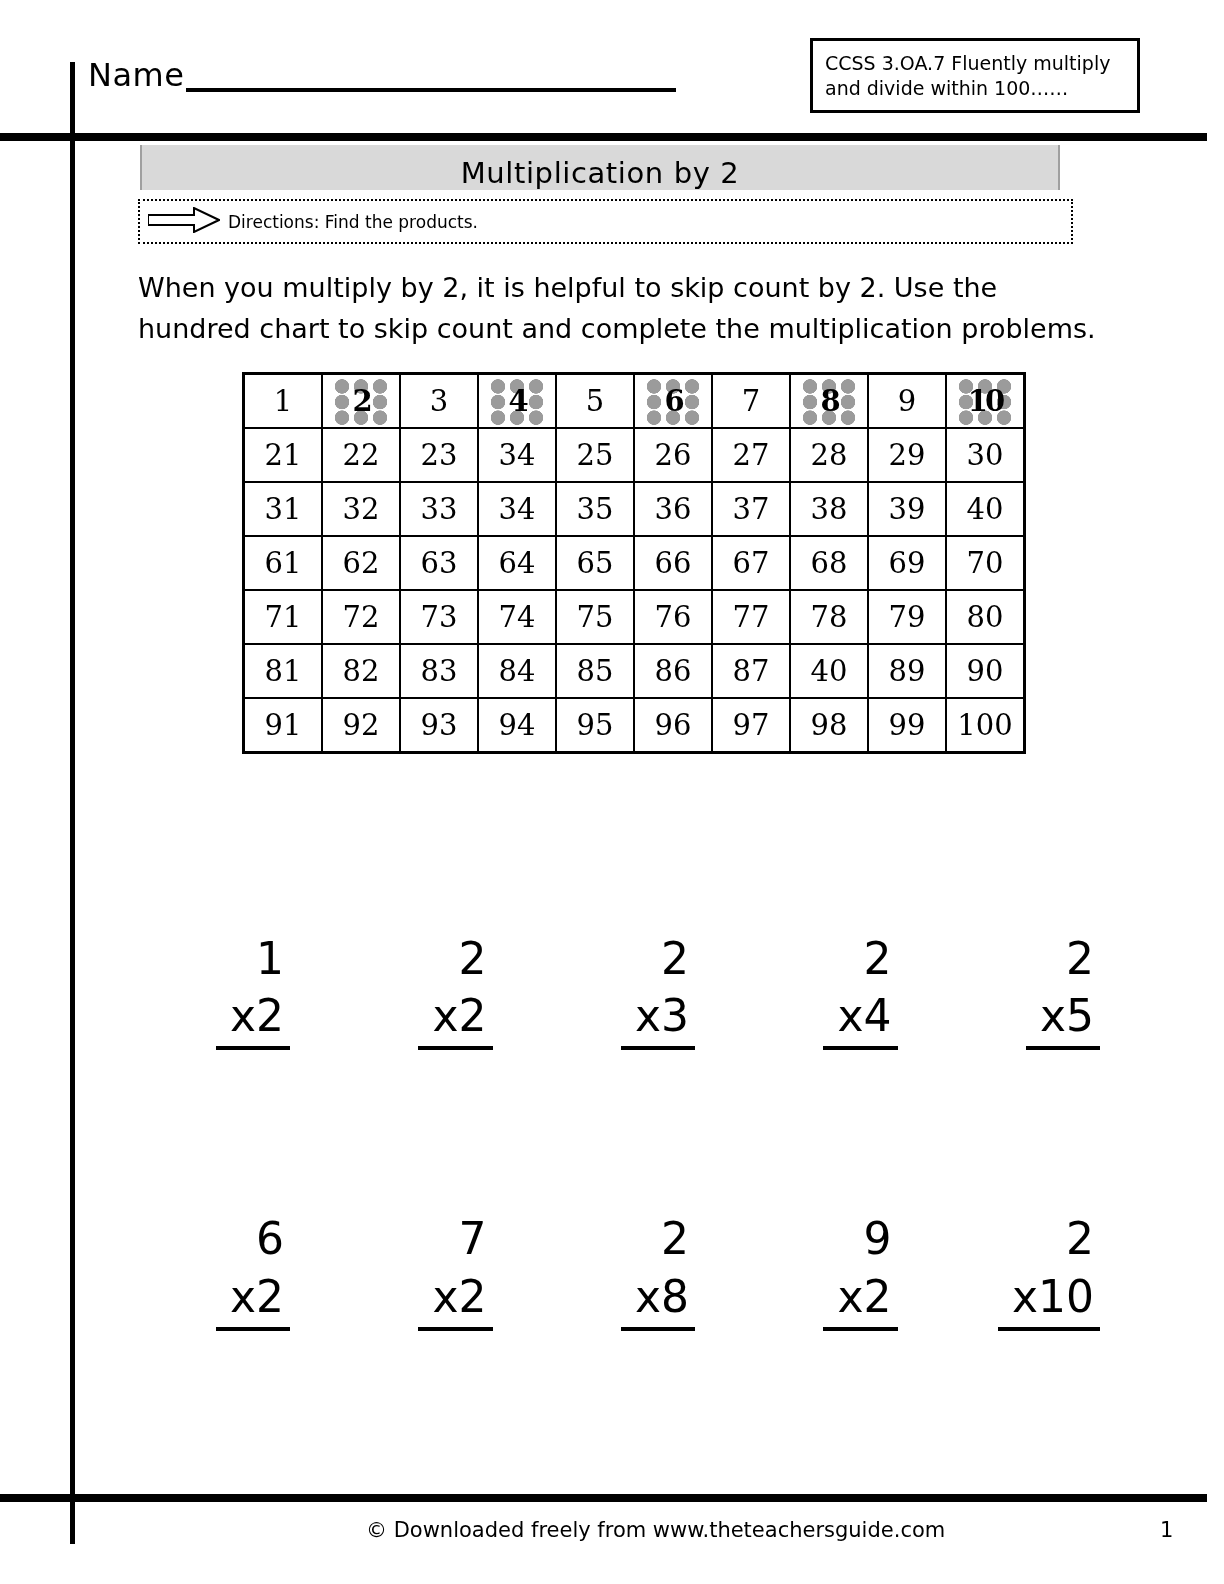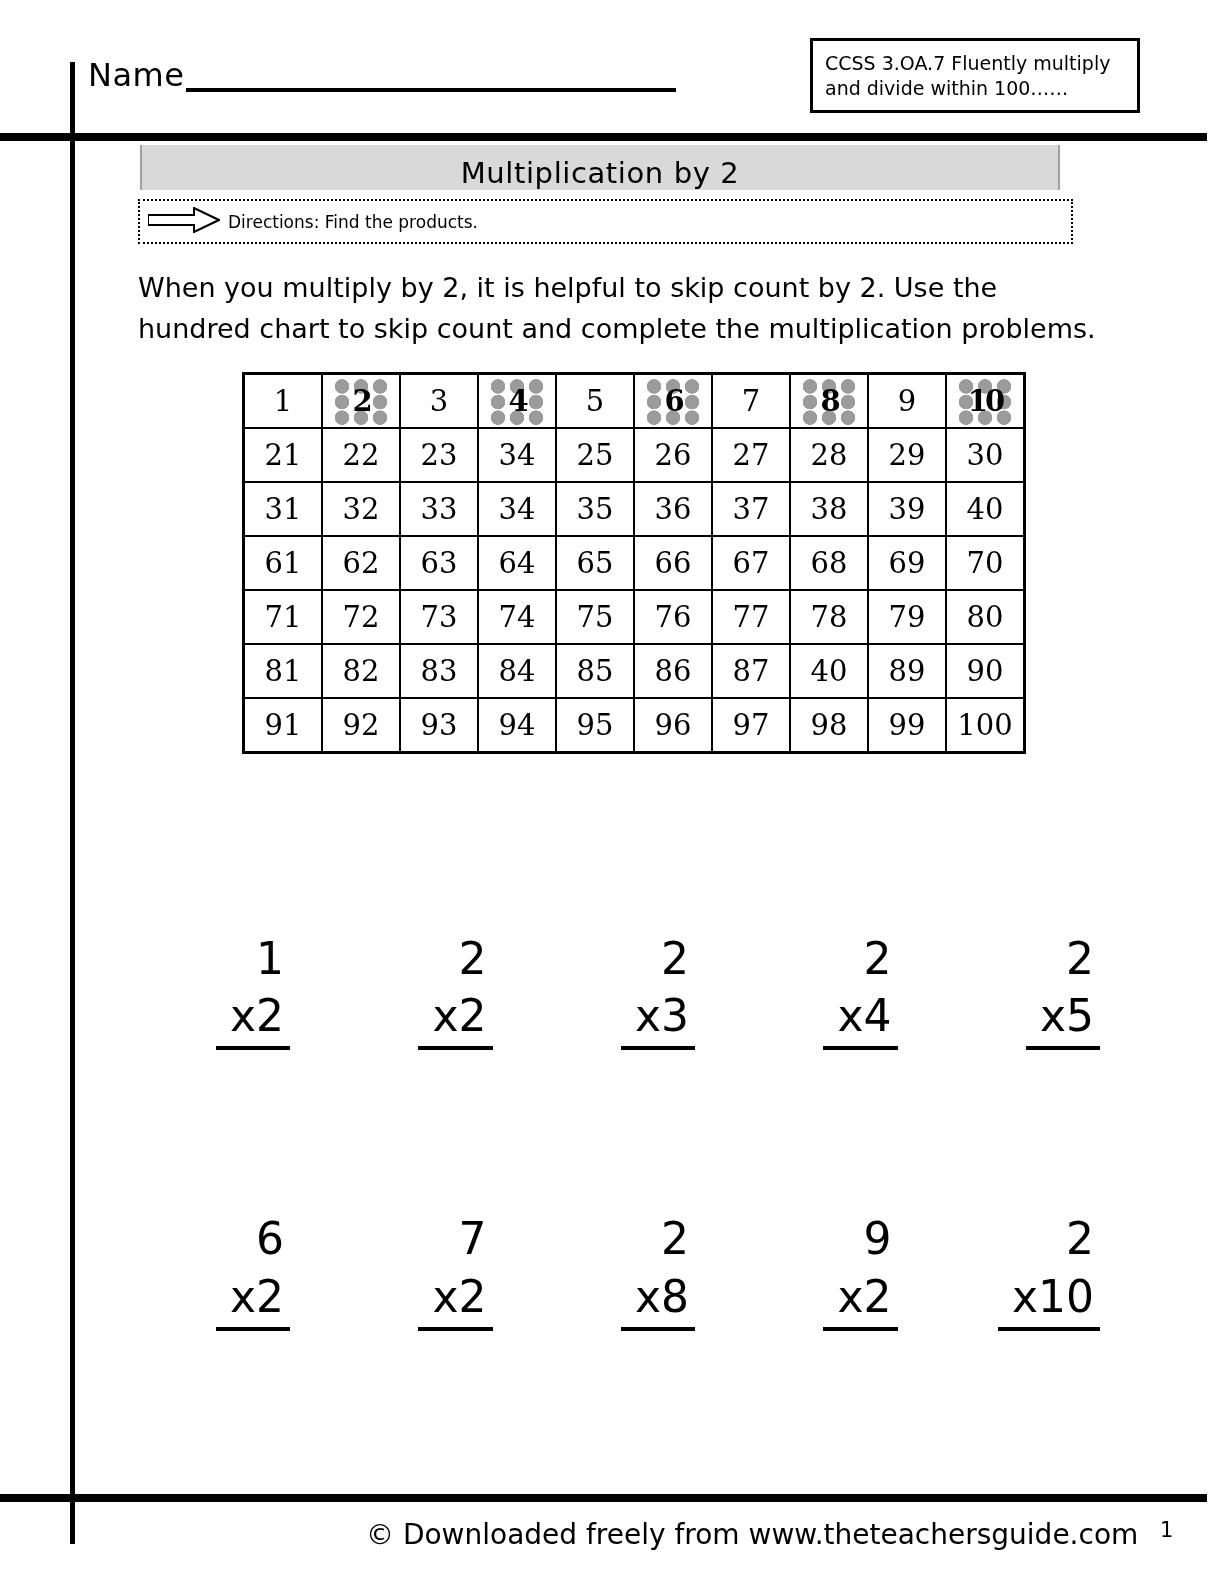--- a/index.html
+++ b/index.html
@@ -186,21 +186,21 @@
   .prob-bottom {
     display: inline-block;
     border-bottom: 4px solid #000;
     padding: 0 6px 2px 14px;
   }
 
   
   .footer {
     position: absolute;
     left: 366px; top: 1518px;
-    font-size: 28px;
+    font-size: 21px;
   }
   .page-num {
     position: absolute;
     left: 1160px; top: 1518px;
     font-size: 21px;
   }
 </style>
 </head>
 <body>
 

